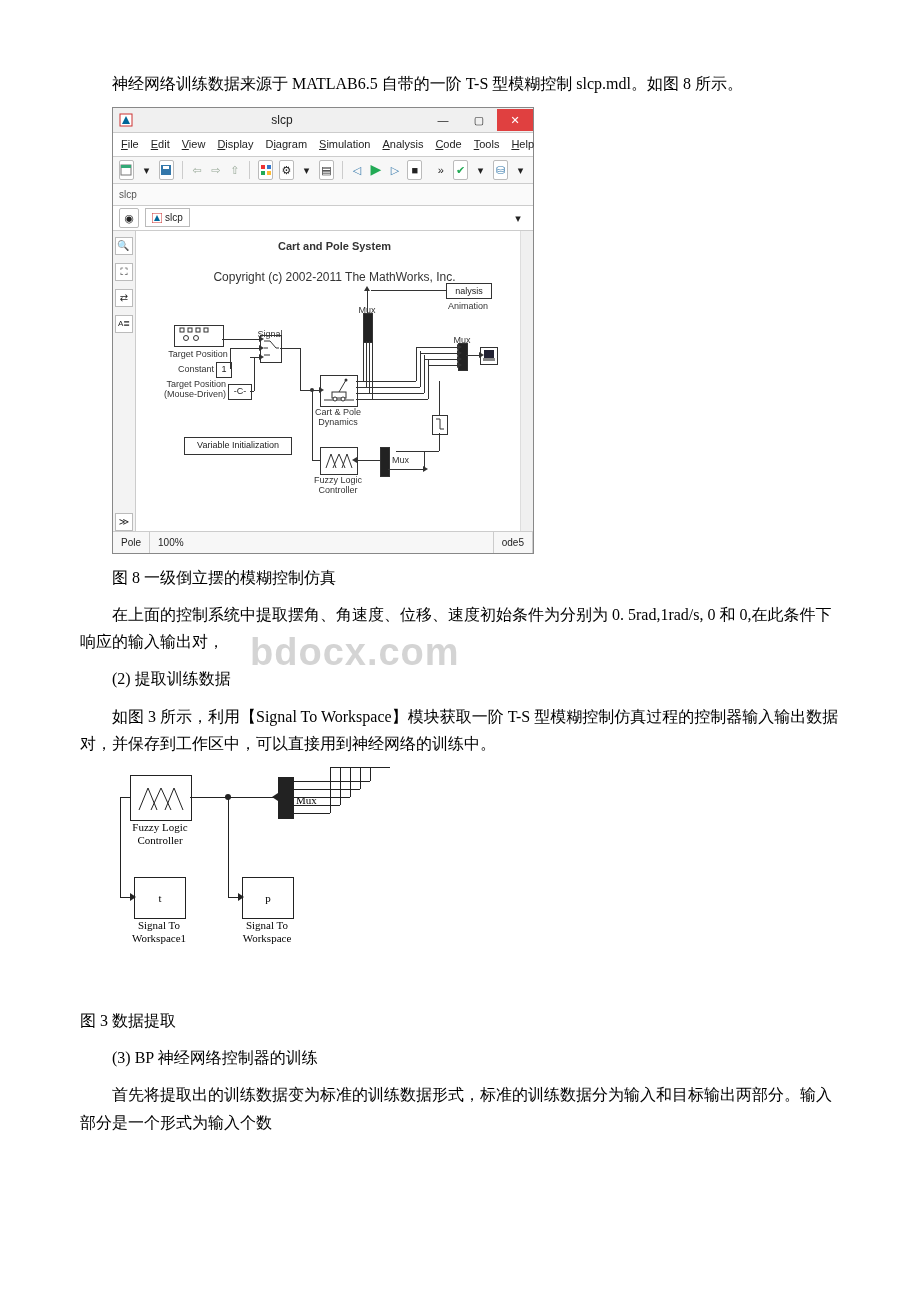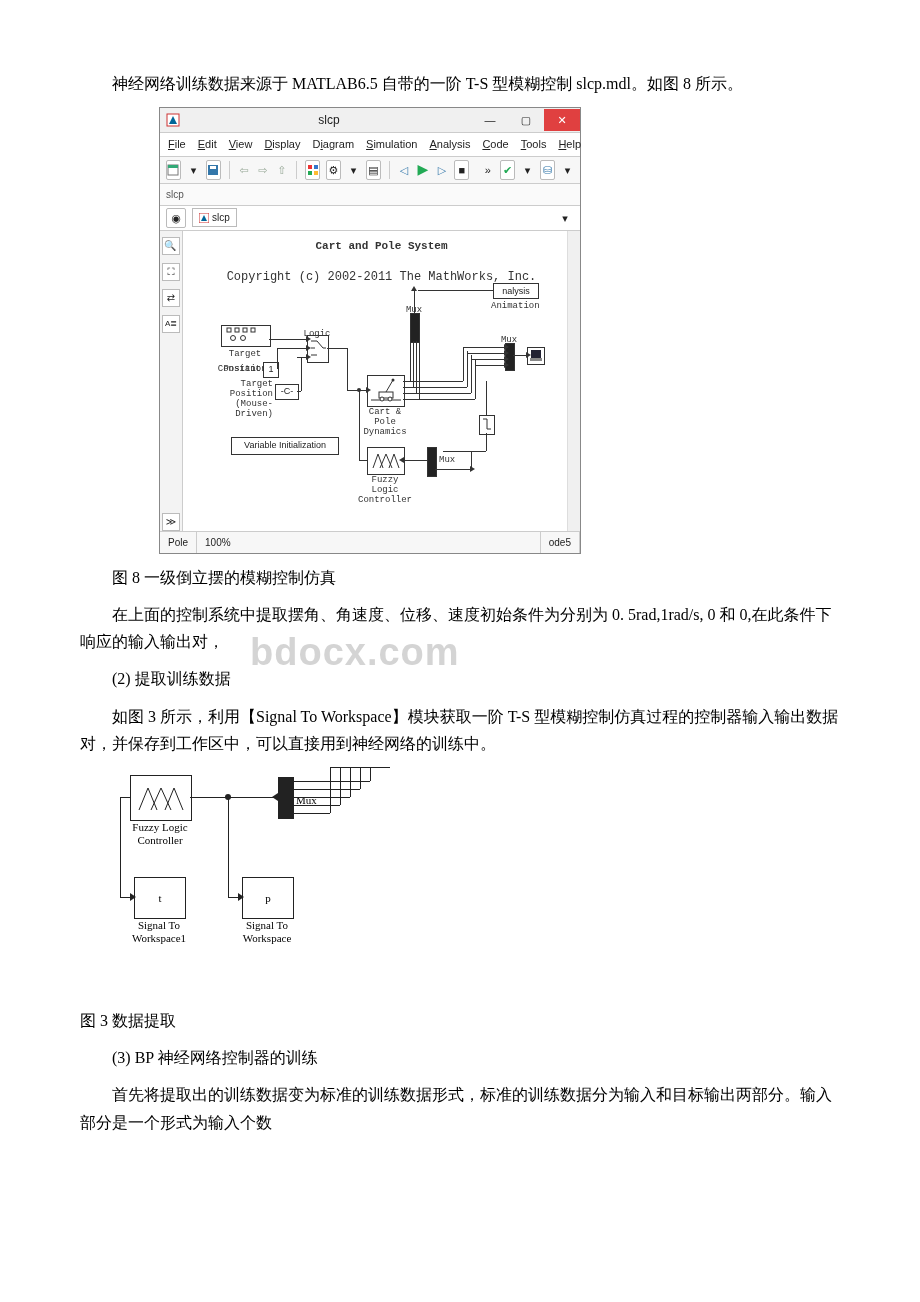--- a/index.html
+++ b/index.html
@@ -30,21 +30,20 @@
   }
 
   
   .simwin {
     width: 420px;
     border: 1px solid #888;
     background: #a21caf;
     font-family: "Segoe UI", Tahoma, sans-serif;
     font-size: 11px;
     color: #222;
-    margin-left: 47px;
   }
   .sw-title {
     display: flex;
     align-items: center;
     height: 24px;
     background: #f0f0f0;
     border-bottom: 1px solid #ccc;
   }
   .sw-title .icon-app {
     width: 14px; height: 14px; margin: 0 6px;
@@ -68,21 +67,21 @@
   .sw-body { display:flex; height:300px; }
   .sw-side { width:22px; border-right:1px solid #ccc; background:#f3f3f3; display:flex; flex-direction:column; align-items:center; gap:8px; padding-top:6px;}
   .sw-side .sbtn { width:16px; height:16px; border:1px solid #bbb; background:#fff; font-size:10px; display:flex; align-items:center; justify-content:center;}
   .sw-side .spacer { flex:1; }
   .sw-canvas { flex:1; position:relative; background:#fff; overflow:hidden;}
   .sw-status { display:flex; border-top:1px solid #ccc; font-size:10px; background:#f7f7f7;}
   .sw-status > div { padding:2px 8px; border-right:1px solid #ccc;}
   .sw-status .fill { flex:1; text-align:left;}
 
   .blk { position:absolute; border:1px solid #333; background:#fff; font-size:9px; text-align:center; }
-  .lbl { position:absolute; font-size:9px; color:#333; text-align:center;font-family:Liberation Mono, monospace; }
+  .lbl { position:absolute; font-size:9px; color:#333; text-align:center; }
   .line { position:absolute; background:#333; }
   .lineh { height:1px; }
   .linev { width:1px; }
   .node { position:absolute; width:4px; height:4px; background:#333; border-radius:2px; }
   .arrR::after, .arrL::after, .arrD::after, .arrU::after { content:""; position:absolute; width:0; height:0; }
   .arrR::after { right:-4px; top:-3px; border-left:5px solid #333; border-top:3px solid transparent; border-bottom:3px solid transparent;}
   .arrL::after { left:-4px; top:-3px; border-right:5px solid #333; border-top:3px solid transparent; border-bottom:3px solid transparent;}
   .arrU::after { top:-4px; left:-3px; border-bottom:5px solid #333; border-left:3px solid transparent; border-right:3px solid transparent;}
 
   
@@ -231,21 +230,21 @@
 
         <div class="blk" style="left:124px;top:104px;width:20px;height:26px">
           <svg width="18" height="24">
               <line x1="2" y1="5" x2="8" y2="5" stroke="#333"></line>
               <line x1="2" y1="12" x2="6" y2="12" stroke="#333"></line>
               <line x1="2" y1="19" x2="8" y2="19" stroke="#333"></line>
               <line x1="8" y1="5" x2="14" y2="12" stroke="#333"></line>
               <line x1="14" y1="12" x2="17" y2="12" stroke="#333"></line>
             </svg>
         </div>
-        <div class="lbl" style="left:116px;top:96px;width:36px">Logic</div>
+        <div class="lbl" style="left:116px;top:96px;width:36px">Signal</div>
 
         <div class="blk" style="left:184px;top:144px;width:36px;height:30px">
           <svg width="34" height="28">
               <line x1="2" y1="24" x2="32" y2="24" stroke="#333"></line>
               <rect x="10" y="16" width="14" height="6" fill="#fff" stroke="#333"></rect>
               <circle cx="13" cy="23" r="2" fill="#fff" stroke="#333"></circle>
               <circle cx="21" cy="23" r="2" fill="#fff" stroke="#333"></circle>
               <line x1="17" y1="16" x2="24" y2="4" stroke="#333"></line>
               <circle cx="24" cy="4" r="1.5" fill="#333"></circle>
             </svg>

